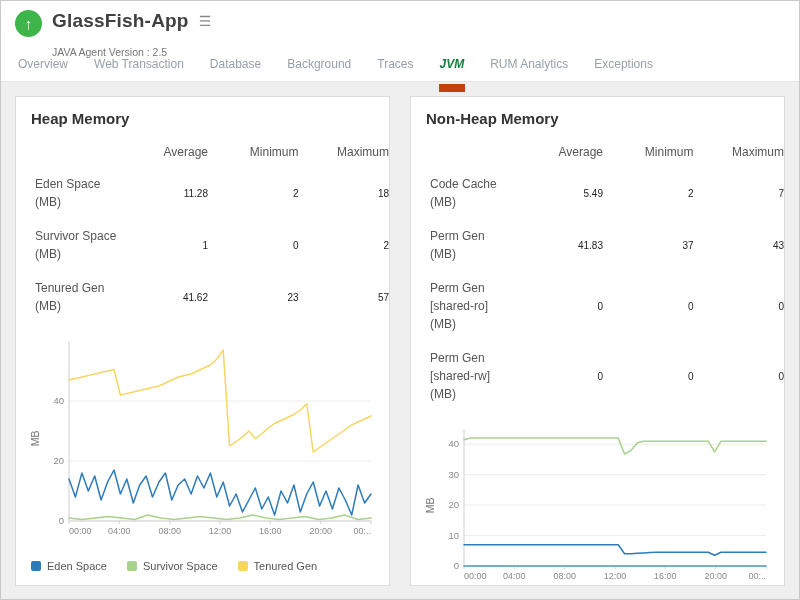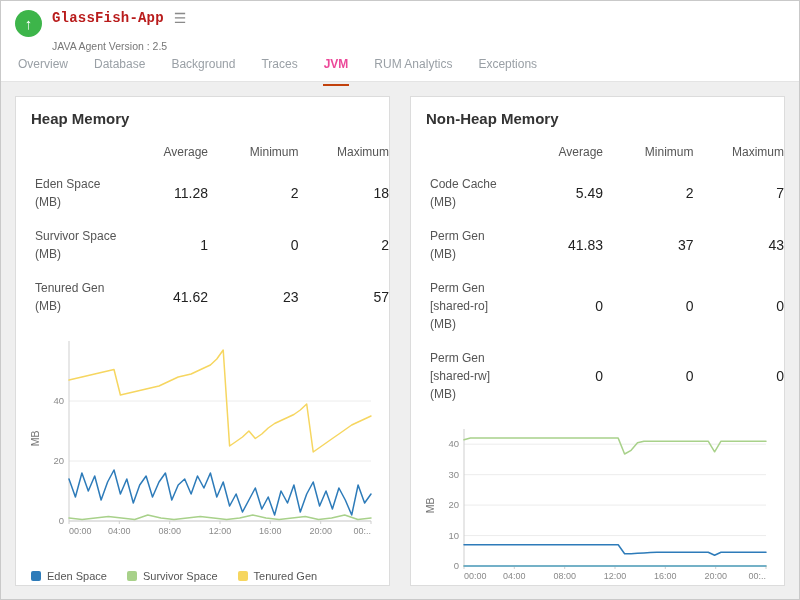--- a/index.html
+++ b/index.html
@@ -5,45 +5,45 @@
   * { box-sizing: border-box; margin: 0; padding: 0; }
   body { font-family: "Liberation Sans", sans-serif; background: #fff; }
   .frame { width: 800px; height: 600px; border: 1px solid #c9c9c9; background: #fff; overflow: hidden; }
 
   
   .topbar { display: flex; align-items: flex-start; padding: 9px 14px 4px; background: #fff; height: 48px; }
   .app-icon { width: 27px; height: 27px; border-radius: 50%; background: #3db54a; color: #fff;
               display: flex; align-items: center; justify-content: center; font-size: 15px; font-weight: bold;
               margin-right: 10px; flex: 0 0 auto; }
   .title-row { display: flex; align-items: center; gap: 10px; }
-  .title-row h1 { font-size: 14px; font-weight: bold; color: #b91c1c; letter-spacing: .2px; font-family: Liberation Mono, monospace; }
+  .title-row h1 { font-size: 19px; font-weight: bold; color: #404040; letter-spacing: .2px; }
   .menu-icon { color: #8a8a8a; font-size: 14px; cursor: pointer; line-height: 1; }
   .subtitle { font-size: 10.5px; color: #777; margin-top: 14px; }
 
   
   .tabs { display: flex; gap: 24px; padding: 0 16px; border-bottom: 1px solid #e4e4e4; background: #fff; height: 33px; }
   .tab { font-size: 12px; color: #9aa0a6; padding: 8px 1px 27px; cursor: pointer; white-space: nowrap; }
-  .tab.active { color: #ec4899; font-weight: bold; border-bottom: 2px solid #c2410c; }
+  .tab.active { color: #15803d; font-weight: bold; border-bottom: 8px solid #c2410c; font-style: italic; }
 
   
   .content { background: #efefef; height: 518px; display: flex; gap: 20px; padding: 14px; }
   .panel { flex: 1; background: #fff; border: 1px solid #dcdcdc; padding: 13px 0 10px 15px; overflow: hidden; }
   .panel h2 { font-size: 15px; font-weight: bold; color: #333; margin-bottom: 10px; }
 
   table.stats { border-collapse: collapse; table-layout: fixed; width: 362px; margin-top: 7px; }
   table.stats th, table.stats td { padding: 8px 4px; }
   table.stats th { font-size: 12px; color: #555; font-weight: normal; text-align: right; }
   table.stats td.lbl { font-size: 12px; color: #555; text-align: left; width: 146px; line-height: 1.5; }
-  table.stats td.val { font-size: 14px; color: #222; text-align: right; width: 72px; }
+  table.stats td.val { font-size: 10px; color: #222; text-align: right; width: 72px; }
 
   .chart-wrap { position: relative; margin-top: 10px; padding-left: 10px; }
   .ylab { position: absolute; left: -4px; top: 50%; transform: rotate(-90deg) translateX(30%); font-size: 10.5px; color: #777; }
   svg { display: block; }
 
-  .legend { margin-top: 29px; font-size: 11px; color: #555; }
+  .legend { margin-top: 19px; font-size: 11px; color: #555; }
   .legend-row { display: flex; gap: 20px; margin-bottom: 7px; }
   .li { display: inline-flex; align-items: center; gap: 6px; cursor: pointer; }
   .sq { display: inline-block; width: 10px; height: 10px; border-radius: 2px; flex: 0 0 auto; }
 </style>
 </head>
 <body>
 
 <div class="frame">
 
   <header class="topbar">
@@ -54,20 +54,21 @@
       <div class="title-row">
         <h1>GlassFish-App</h1>
         <span class="menu-icon">☰</span>
       </div>
       <div class="subtitle">JAVA Agent Version : 2.5</div>
     </div>
   </header>
 
   <nav class="tabs">
     <span class="tab">Overview</span>
+    <span class="tab">Web Transaction</span>
     <span class="tab">Database</span>
     <span class="tab">Background</span>
     <span class="tab">Traces</span>
     <span class="tab active">JVM</span>
     <span class="tab">RUM Analytics</span>
     <span class="tab">Exceptions</span>
   </nav>
 
   <main class="content">
 

